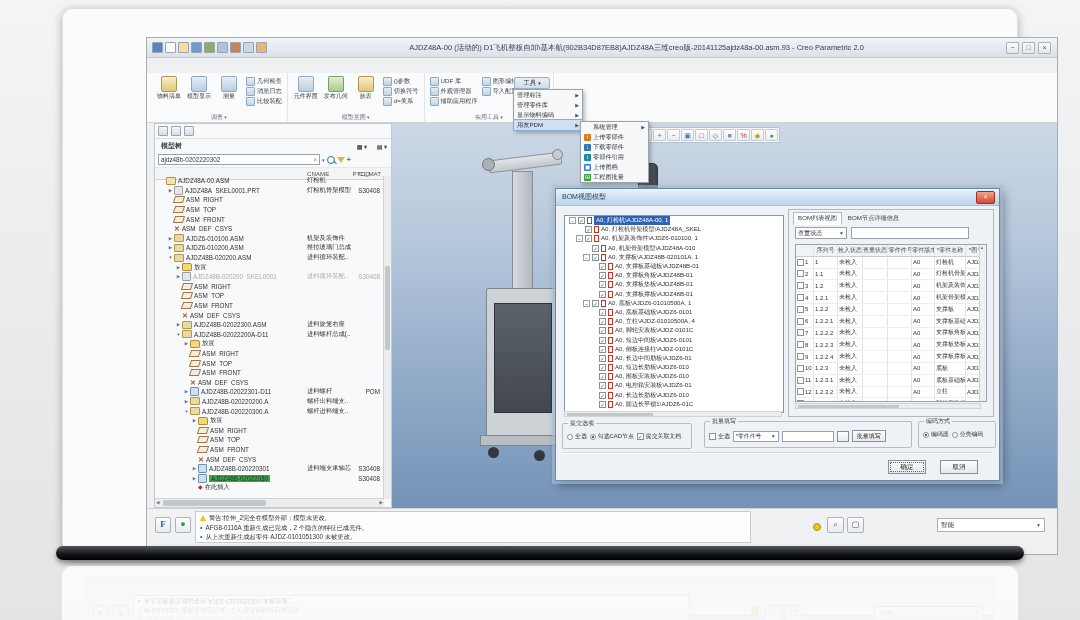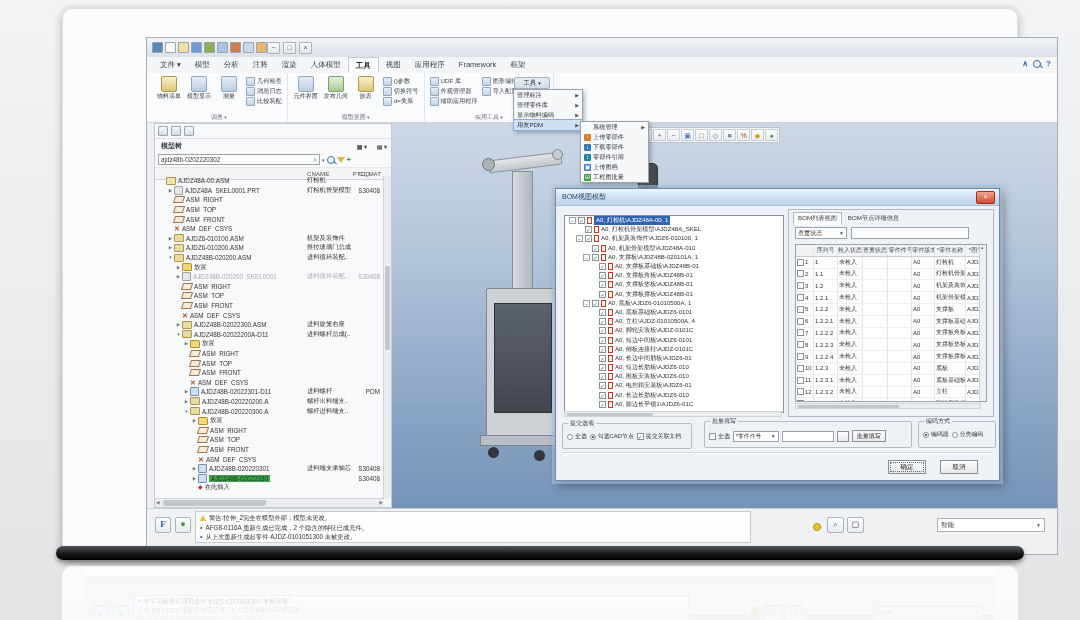--- a/index.html
+++ b/index.html
@@ -232,47 +232,28 @@
           <span class="qicon q0"></span>
           <span class="qicon q1"></span>
           <span class="qicon q2"></span>
           <span class="qicon q3"></span>
           <span class="qicon q4"></span>
           <span class="qicon q5"></span>
           <span class="qicon q6"></span>
           <span class="qicon q7"></span>
           <span class="qicon q8"></span>
         </div>
+      <div class="title">AJDZ48A-00 (活动的) D1飞机整板自卸\基本航(902B34D87EB8)AJDZ48A三维creo版-20141125ajdz48a-00.asm.93 - Creo Parametric 2.0</div>
       <div class="winctl" id="winctl">
           <span class="wbtn">−</span>
           <span class="wbtn">□</span>
           <span class="wbtn">×</span>
         </div>
     </div>
 
-    <div class="tabrow">
-      <div class="tabs" id="tabs">
-          <div class="tab">文件 ▾</div>
-          <div class="tab">模型</div>
-          <div class="tab">分析</div>
-          <div class="tab">注释</div>
-          <div class="tab">渲染</div>
-          <div class="tab">人体模型</div>
-          <div class="tab act">工具</div>
-          <div class="tab">视图</div>
-          <div class="tab">应用程序</div>
-          <div class="tab">Framework</div>
-          <div class="tab">框架</div>
-        </div>
-      <div class="tabrt" id="tabrt">
-          <span class="tr-ic">∧</span>
-          <span class="mini-mag"></span>
-          <span class="tr-ic">?</span>
-        </div>
-    </div>
 
     <div class="ribbon" id="ribbon">
         <div class="rgroup">
           <div class="rbig">
             <div class="bigicon bi-y"></div>
             <div class="blab">物料清单</div>
           </div>
           <div class="rbig">
             <div class="bigicon "></div>
             <div class="blab">模型显示</div>

